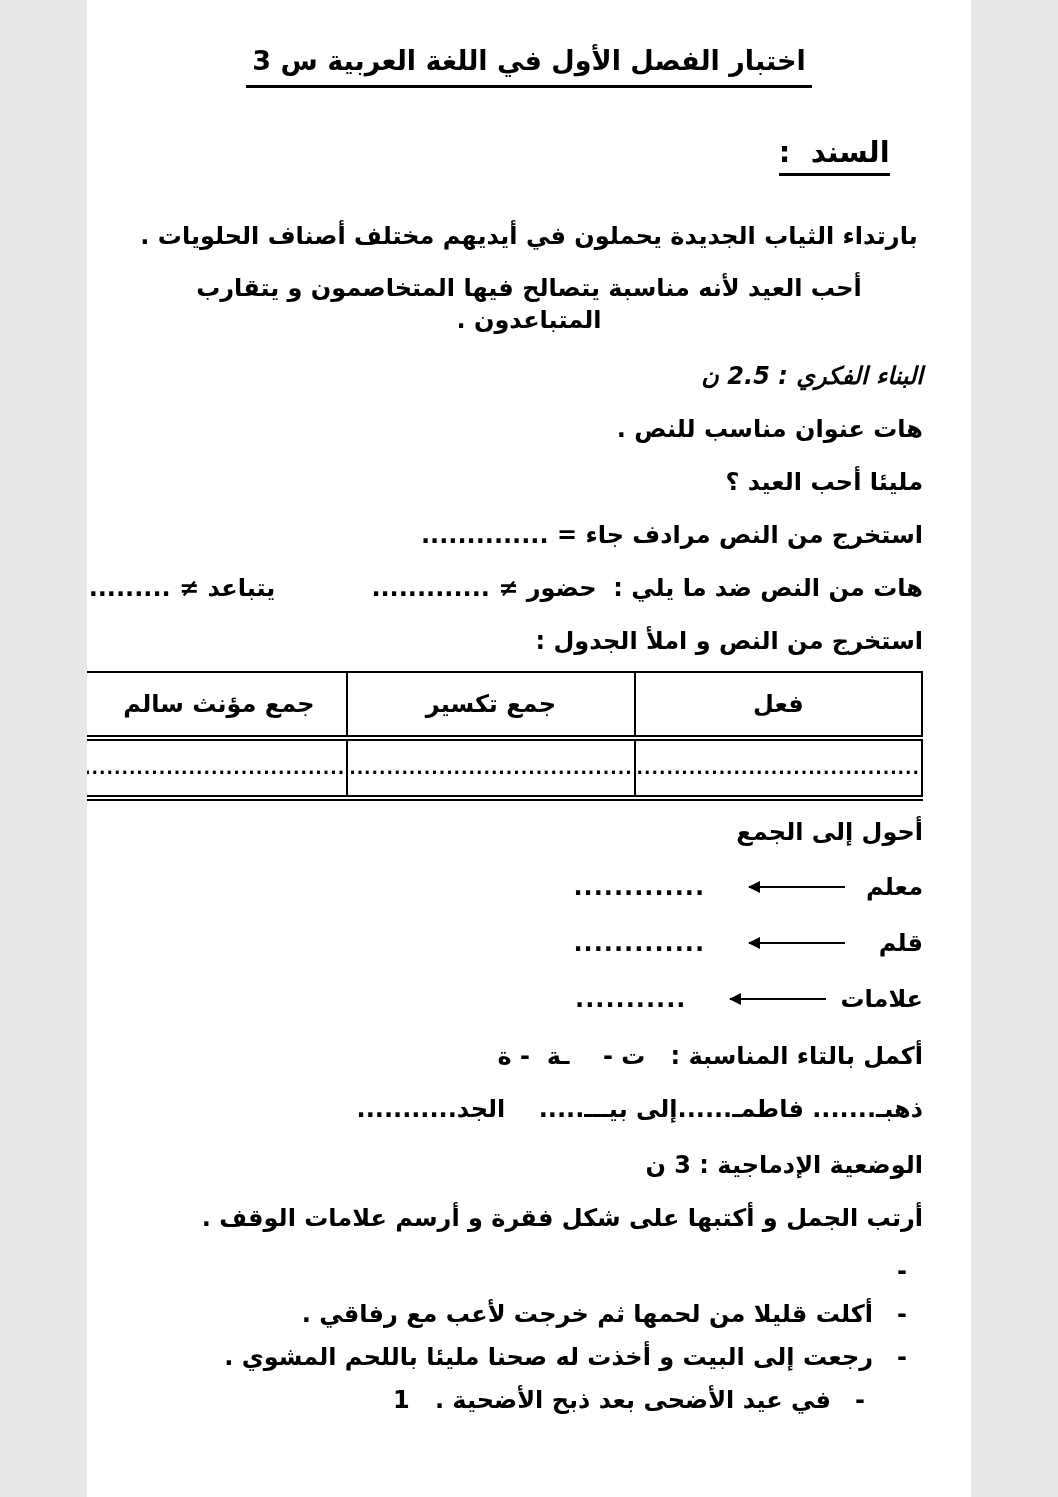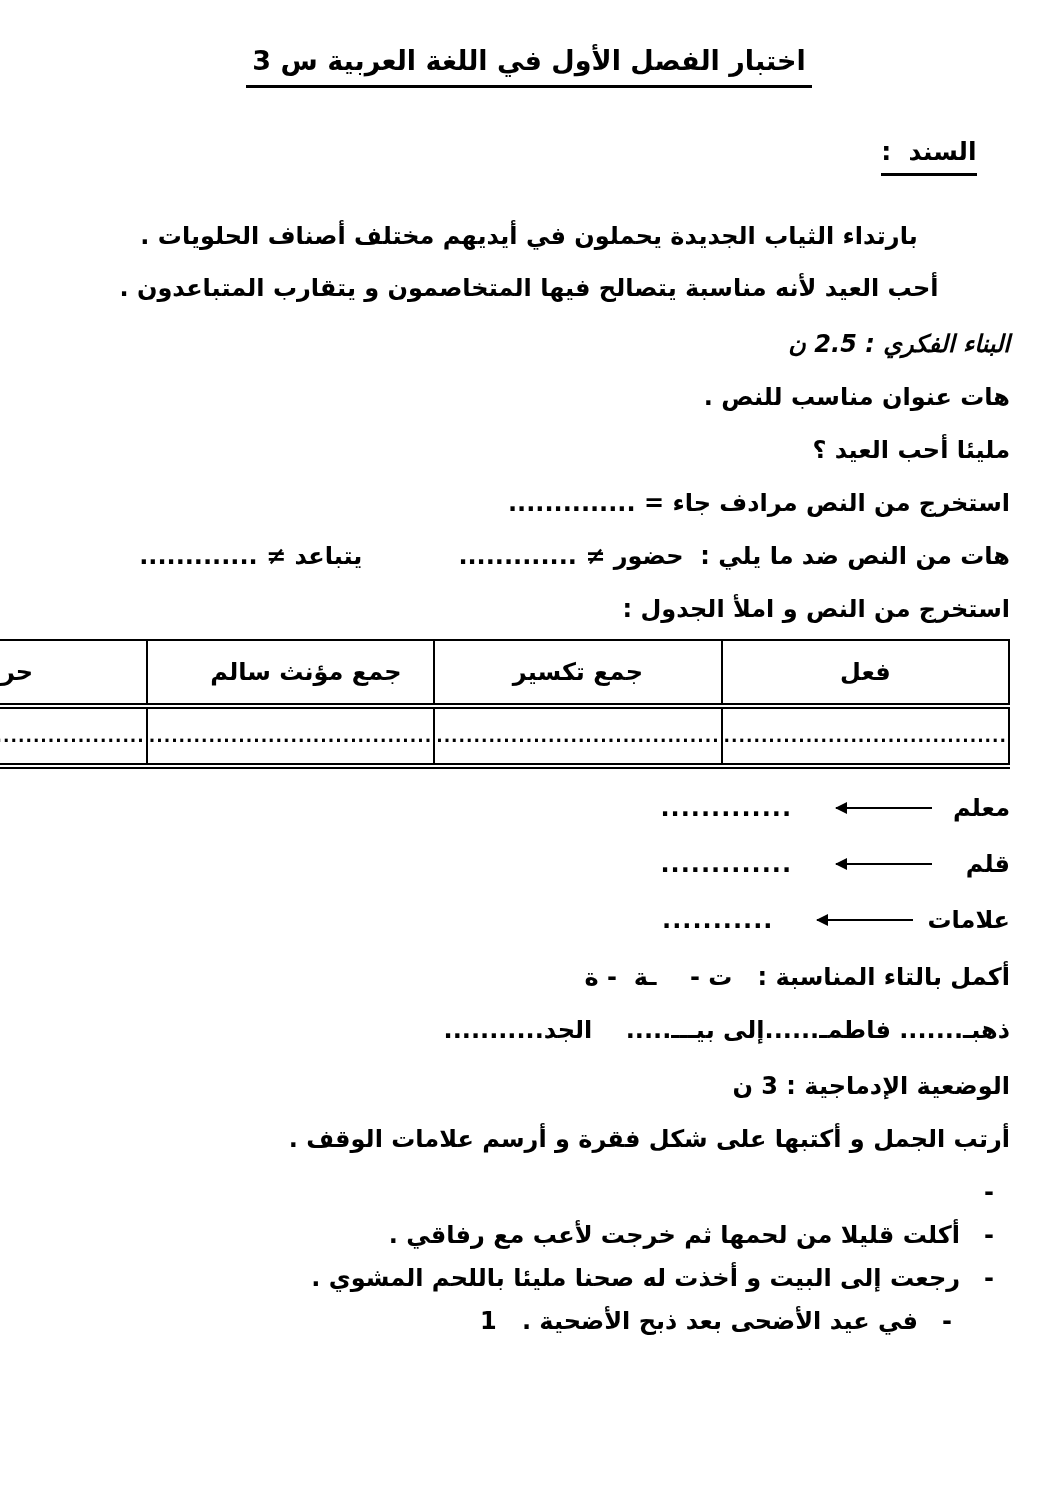--- a/index.html
+++ b/index.html
@@ -1,17 +1,17 @@
 <!DOCTYPE html>
 <html lang="ar" dir="rtl"><head>
 <meta charset="utf-8">
 <style>
   html, body { margin:0; padding:0; background:#e8e8e8; }
   .page {
-    width:1058px; height:1497px;
+    width:884px; height:1497px;
     margin:0 auto;
     background:#ffffff;
     color:#000000;
     direction:rtl;
     font-family:"DejaVu Sans", sans-serif;
     font-weight:bold;
     box-sizing:border-box;
     padding:40px 48px 0 48px;
     overflow:hidden;
   }
@@ -83,21 +83,21 @@
 </head>
 <body>
 
 <div class="page">
 
   <div class="title-wrap">
     <span class="doc-title">اختبار الفصل الأول  في اللغة العربية  س 3</span>
   </div>
 
   <div class="line" style="margin-top:16px;">
-    <span class="underlined-heading" style="font-size:25px;">السند  :</span>
+    <span class="underlined-heading" style="font-size:29px;">السند  :</span>
   </div>
   <div class="line centered" style="margin-top:12px;">بارتداء الثياب الجديدة يحملون في أيديهم مختلف أصناف الحلويات .</div>
   <div class="line centered" style="margin-top:20px;">أحب العيد لأنه مناسبة يتصالح فيها المتخاصمون و يتقارب المتباعدون .</div>
 
   <div class="line" style="margin-top:24px;font-style:italic;">البناء الفكري : 2.5 ن</div>
   <div class="line">هات عنوان مناسب للنص .</div>
   <div class="line">مليئا أحب العيد ؟</div>
   <div class="line">استخرج من النص مرادف جاء = ..............</div>
   <div class="line antonym-row">
     <span class="antonym-right">هات من النص ضد ما يلي :  حضور ≠ .............</span>
@@ -118,20 +118,21 @@
     <tbody>
       <tr>
         <td>......................................</td>
         <td>......................................</td>
         <td>......................................</td>
         <td>......................................</td>
       </tr>
     </tbody>
   </table>
 
+  <div class="line" style="margin-top:15px;">أحول إلى الجمع</div>
 
   <div class="plural-row">
     <span class="plural-word">معلم</span>
     <span class="arrow"></span>
     <span class="plural-dots">.............</span>
   </div>
   <div class="plural-row">
     <span class="plural-word">قلم</span>
     <span class="arrow"></span>
     <span class="plural-dots">.............</span>

